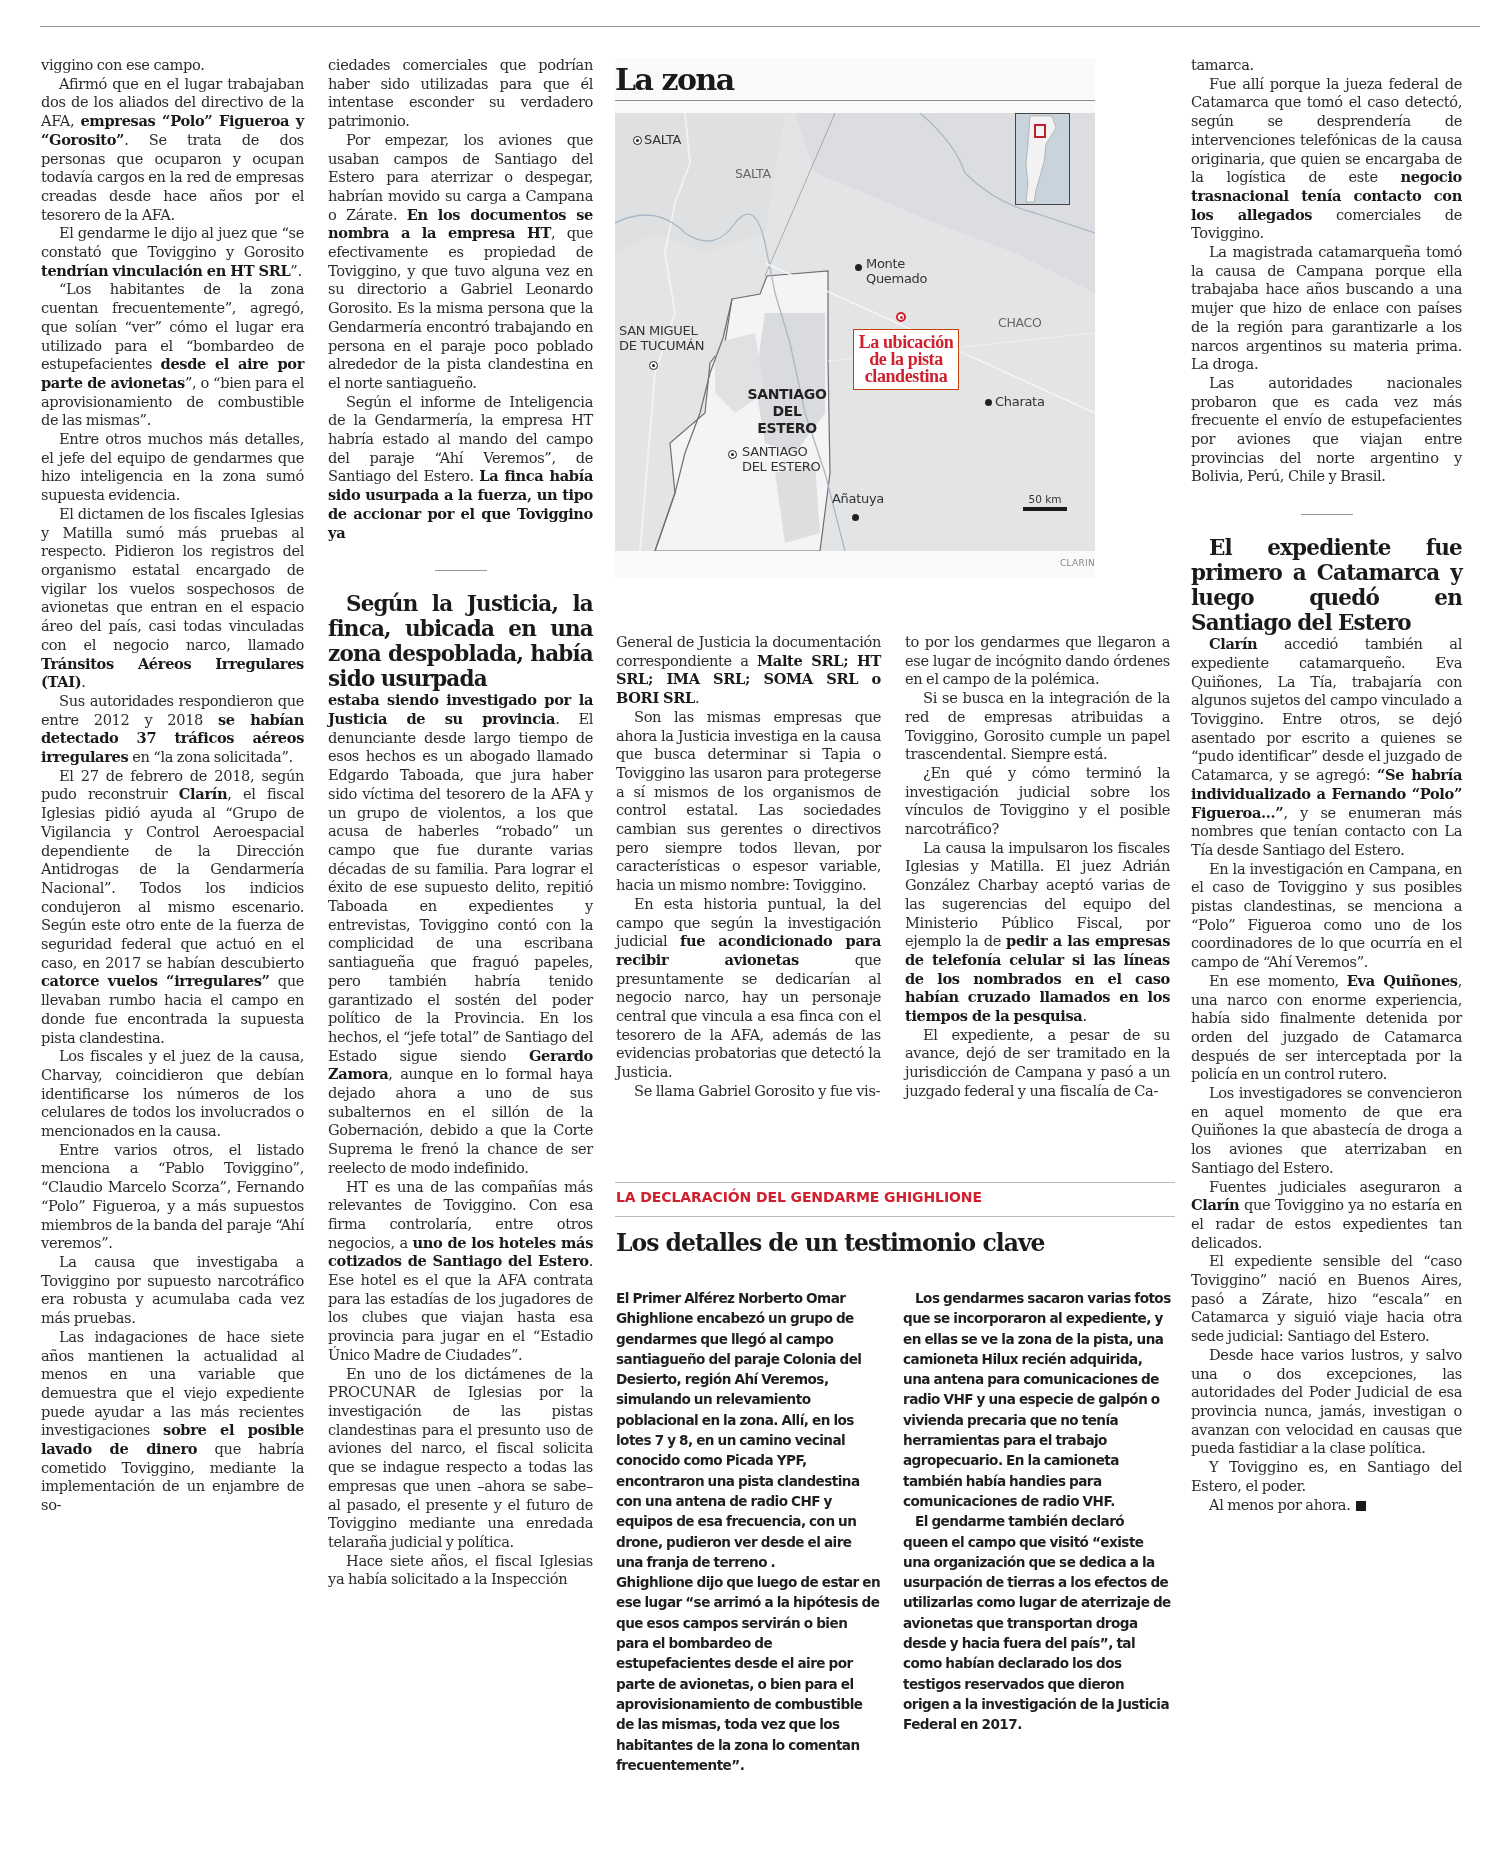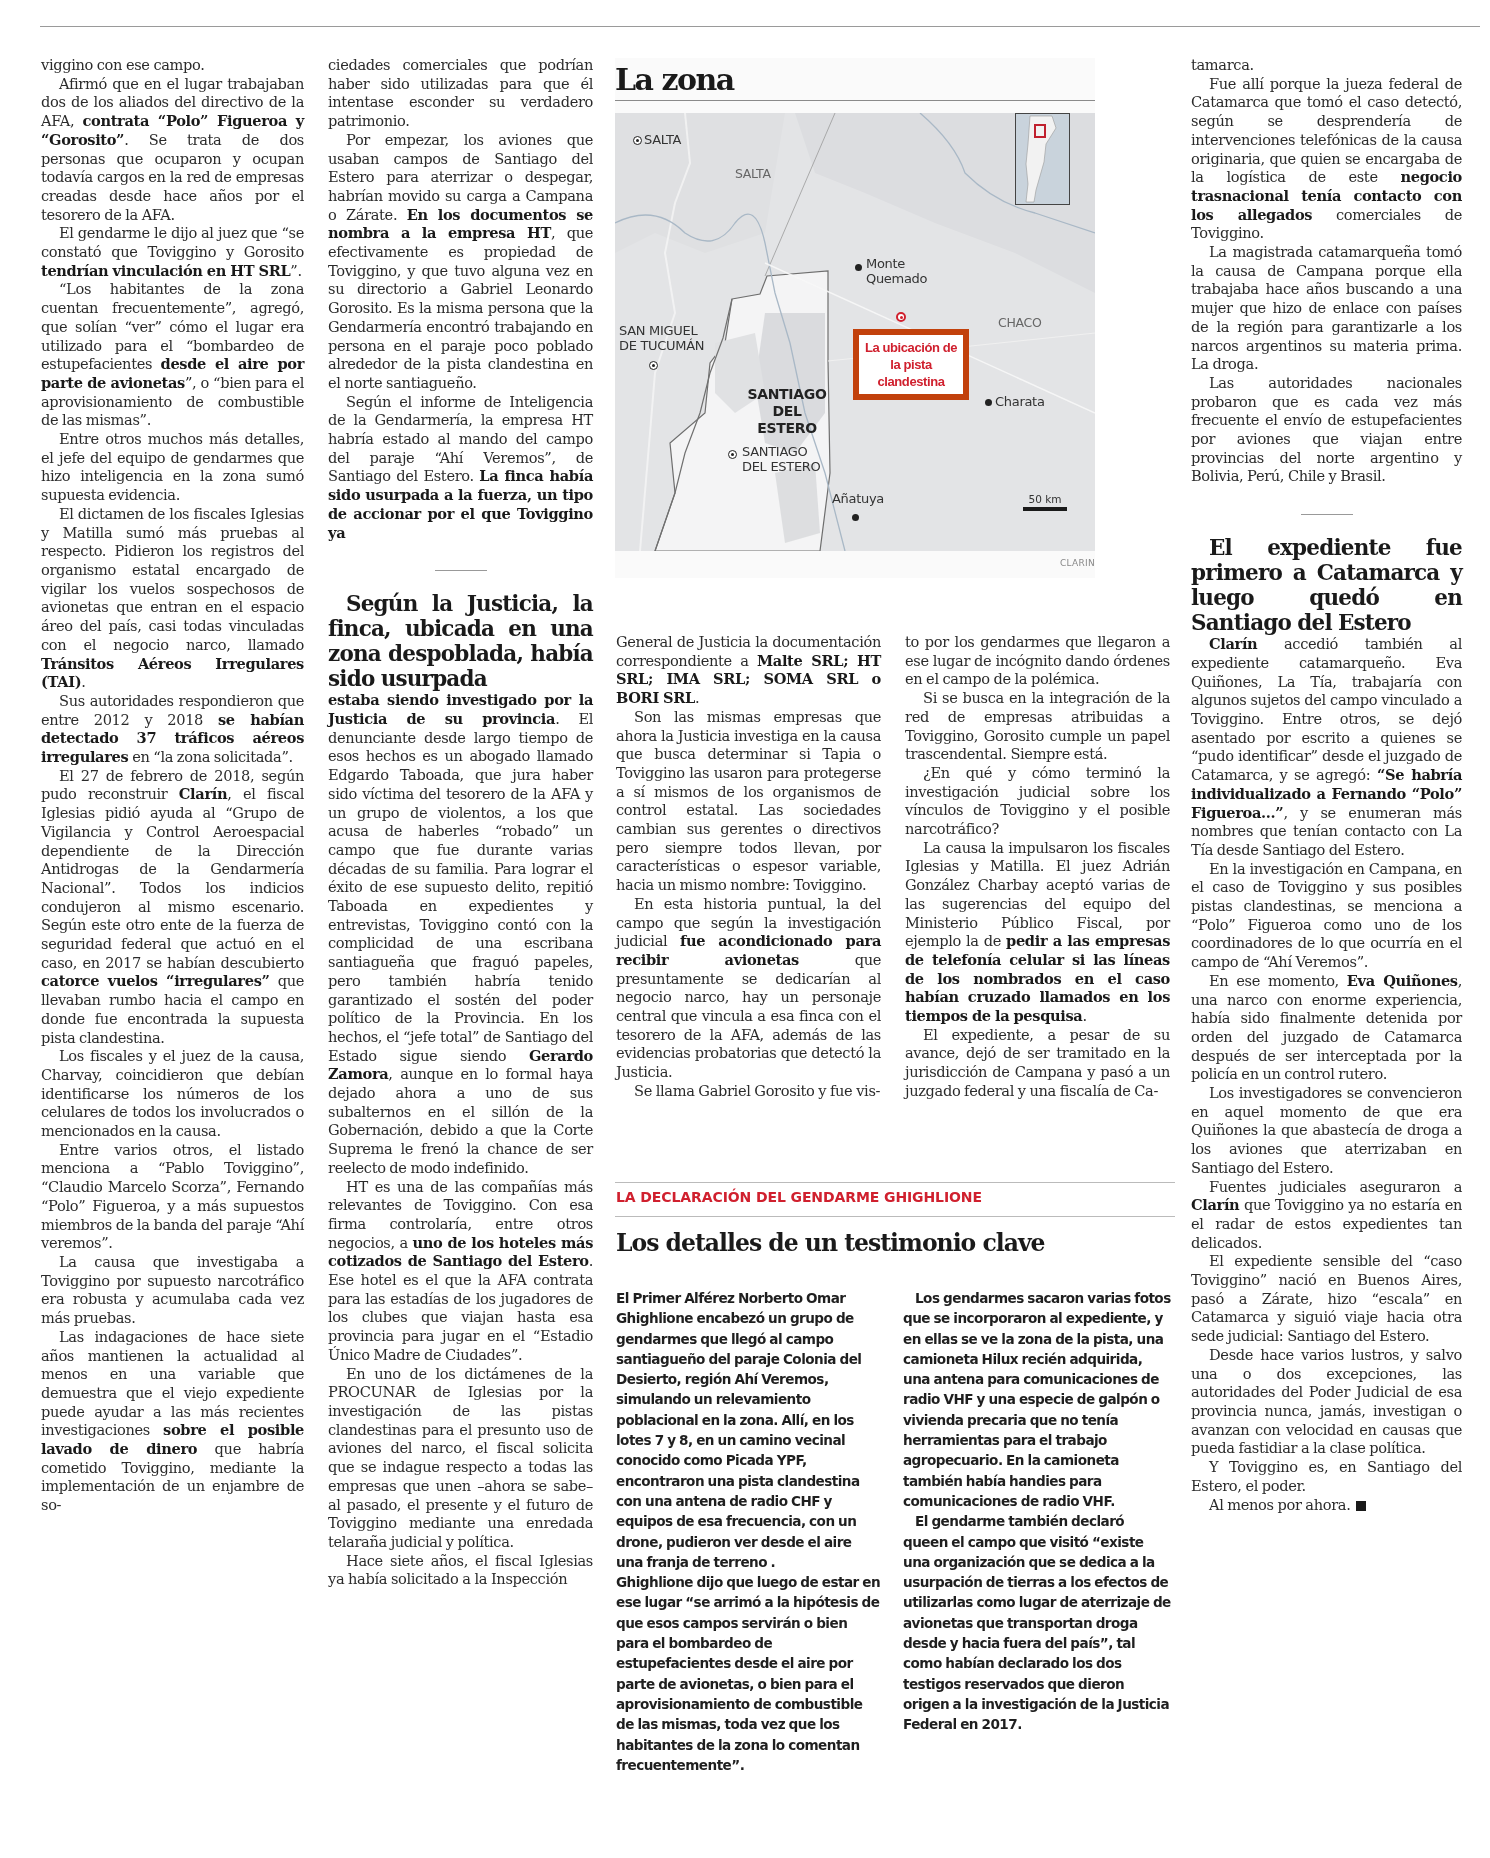--- a/index.html
+++ b/index.html
@@ -23,21 +23,21 @@
   #map-title { position:absolute; left:0; top:4px; font-family:"DejaVu Serif", "Liberation Serif", serif; font-weight:bold; font-size:30px; color:#1a1a1a; letter-spacing:-1.5px; }
   #map-title-rule { position:absolute; left:0; top:42px; width:480px; border-top:1px solid #8a8a8a; }
   #map-canvas { position:absolute; left:0; top:55px; width:480px; height:438px; background:#e6e7e9; overflow:hidden; }
   #map-svg { position:absolute; left:0; top:0; width:480px; height:438px; }
   .map-label { position:absolute; font-family:"DejaVu Sans", "Liberation Sans", sans-serif; font-size:13px; color:#333; line-height:15px; white-space:nowrap; letter-spacing:-0.3px; }
   .map-label.region { color:#666; font-size:12.5px; }
   .map-label.prov { color:#222; font-weight:bold; font-size:14px; line-height:17px; }
   .map-dot { display:inline-block; width:7px; height:7px; border-radius:50%; background:#222; vertical-align:middle; margin-right:3px; }
   .map-capital { display:inline-block; width:9px; height:9px; border-radius:50%; border:1.5px solid #222; background:#fff; vertical-align:middle; margin-right:2px; position:relative; box-sizing:border-box; }
   .map-capital::after { content:""; position:absolute; left:1.5px; top:1.5px; width:3px; height:3px; background:#222; border-radius:50%; }
-  #callout { position:absolute; left:238px; top:216px; width:104px; padding:4px 0; background:#fff; border:6px solid #c2410c; text-align:center; font-family:Liberation Sans, sans-serif; font-weight:bold; font-size:13px; line-height:17px; color:#d0202e; letter-spacing:-0.4px; }
+  #callout { position:absolute; left:238px; top:216px; width:104px; padding:4px 0; background:#fff; border:1px solid #c2410c; text-align:center; font-family:Liberation Serif, serif; font-weight:bold; font-size:18px; line-height:17px; color:#d0202e; letter-spacing:-0.4px; }
   #pin { position:absolute; left:281px; top:199px; width:10px; height:10px; border-radius:50%; border:2px solid #d0202e; background:#fff; box-sizing:border-box; }
   #pin::after { content:""; position:absolute; left:1.5px; top:1.5px; width:3px; height:3px; border-radius:50%; background:#d0202e; }
   #inset { position:absolute; left:400px; top:0px; width:53px; height:90px; border:1px solid #444; background:#c9d3dc; }
   #inset-frame { position:absolute; left:18px; top:10px; width:12px; height:14px; border:2.5px solid #c0202e; box-sizing:border-box; }
   #scale { position:absolute; left:408px; top:380px; width:44px; text-align:center; font-family:"DejaVu Sans","Liberation Sans",sans-serif; font-size:10.5px; color:#333; }
   #scale-bar { height:4px; background:#1a1a1a; margin-top:2px; }
   #map-credit { position:absolute; right:0; top:500px; font-family:"DejaVu Sans","Liberation Sans",sans-serif; font-size:9px; color:#888; letter-spacing:0.3px; }
 
   
   #box-rule-top { position:absolute; left:615px; top:1182px; width:560px; border-top:1px solid #bbb; }
@@ -51,21 +51,21 @@
   #box-col2 { left:903px; width:268px; }
   .end-mark { display:inline-block; width:10px; height:10px; background:#1a1a1a; margin-left:6px; vertical-align:-1px; }
 </style>
 </head>
 <body>
 
 <div class="top-rule"></div>
 
 <div class="col" id="col1">
     <p class="noindent"><span>viggino con ese campo.</span></p>
-    <p><span>Afirmó que en el lugar trabajaban dos de los aliados del directivo de la AFA, </span><b>contrata “Polo” Figueroa y “Gorosito”</b><span>. Se trata de dos personas que ocuparon y ocupan todavía cargos en la red de empresas creadas desde hace años por el tesorero de la AFA.</span></p>
+    <p><span>Afirmó que en el lugar trabajaban dos de los aliados del directivo de la AFA, </span><b>empresas “Polo” Figueroa y “Gorosito”</b><span>. Se trata de dos personas que ocuparon y ocupan todavía cargos en la red de empresas creadas desde hace años por el tesorero de la AFA.</span></p>
     <p><span>El gendarme le dijo al juez que “se constató que Toviggino y Gorosito </span><b>tendrían vinculación en HT SRL</b><span>”.</span></p>
     <p><span>“Los habitantes de la zona cuentan frecuentemente”, agregó, que solían “ver” cómo el lugar era utilizado para el “bombardeo de estupefacientes </span><b>desde el aire por parte de avionetas</b><span>”, o “bien para el aprovisionamiento de combustible de las mismas”.</span></p>
     <p><span>Entre otros muchos más detalles, el jefe del equipo de gendarmes que hizo inteligencia en la zona sumó supuesta evidencia.</span></p>
     <p><span>El dictamen de los fiscales Iglesias y Matilla sumó más pruebas al respecto. Pidieron los registros del organismo estatal encargado de vigilar los vuelos sospechosos de avionetas que entran en el espacio áreo del país, casi todas vinculadas con el negocio narco, llamado </span><b>Tránsitos Aéreos Irregulares (TAI)</b><span>.</span></p>
     <p><span>Sus autoridades respondieron que entre 2012 y 2018 </span><b>se habían detectado 37 tráficos aéreos irregulares</b><span> en “la zona solicitada”.</span></p>
     <p><span>El 27 de febrero de 2018, según pudo reconstruir </span><b>Clarín</b><span>, el fiscal Iglesias pidió ayuda al “Grupo de Vigilancia y Control Aeroespacial dependiente de la Dirección Antidrogas de la Gendarmería Nacional”. Todos los indicios condujeron al mismo escenario. Según este otro ente de la fuerza de seguridad federal que actuó en el caso, en 2017 se habían descubierto </span><b>catorce vuelos “irregulares”</b><span> que llevaban rumbo hacia el campo en donde fue encontrada la supuesta pista clandestina.</span></p>
     <p><span>Los fiscales y el juez de la causa, Charvay, coincidieron que debían identificarse los números de los celulares de todos los involucrados o mencionados en la causa.</span></p>
     <p><span>Entre varios otros, el listado menciona a “Pablo Toviggino”, “Claudio Marcelo Scorza”, Fernando “Polo” Figueroa, y a más supuestos miembros de la banda del paraje “Ahí veremos”.</span></p>
     <p><span>La causa que investigaba a Toviggino por supuesto narcotráfico era robusta y acumulaba cada vez más pruebas.</span></p>
     <p><span>Las indagaciones de hace siete años mantienen la actualidad al menos en una variable que demuestra que el viejo expediente puede ayudar a las más recientes investigaciones </span><b>sobre el posible lavado de dinero</b><span> que habría cometido Toviggino, mediante la implementación de un enjambre de so-</span></p>

